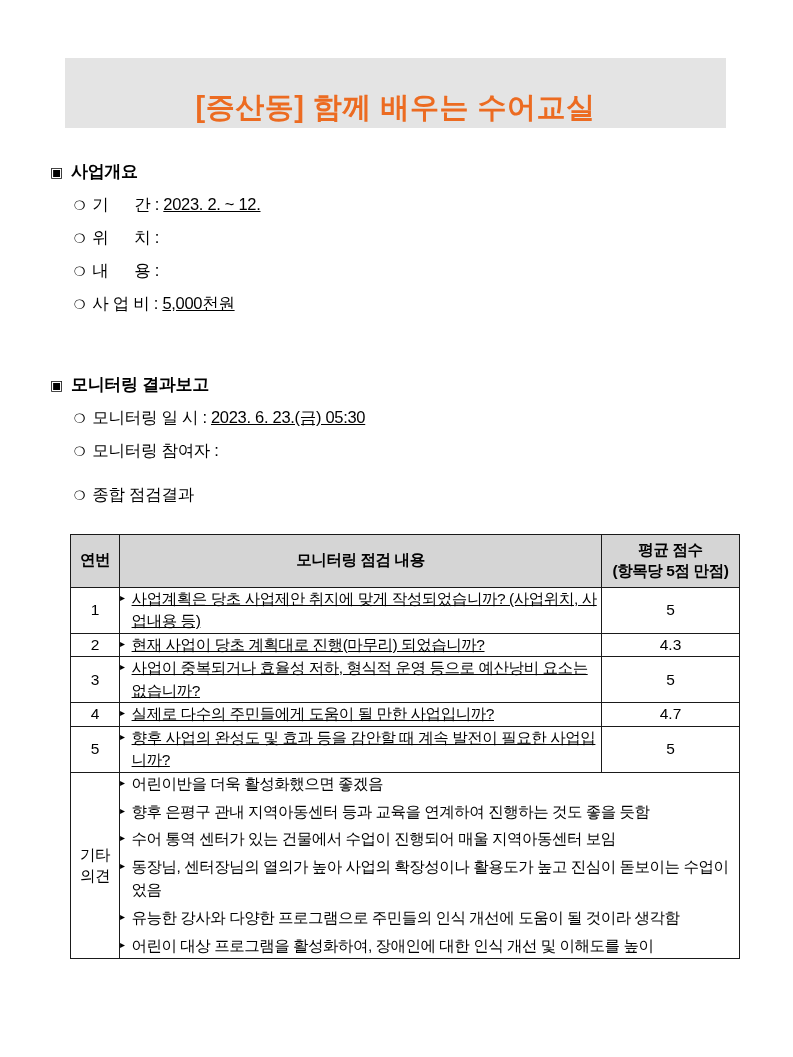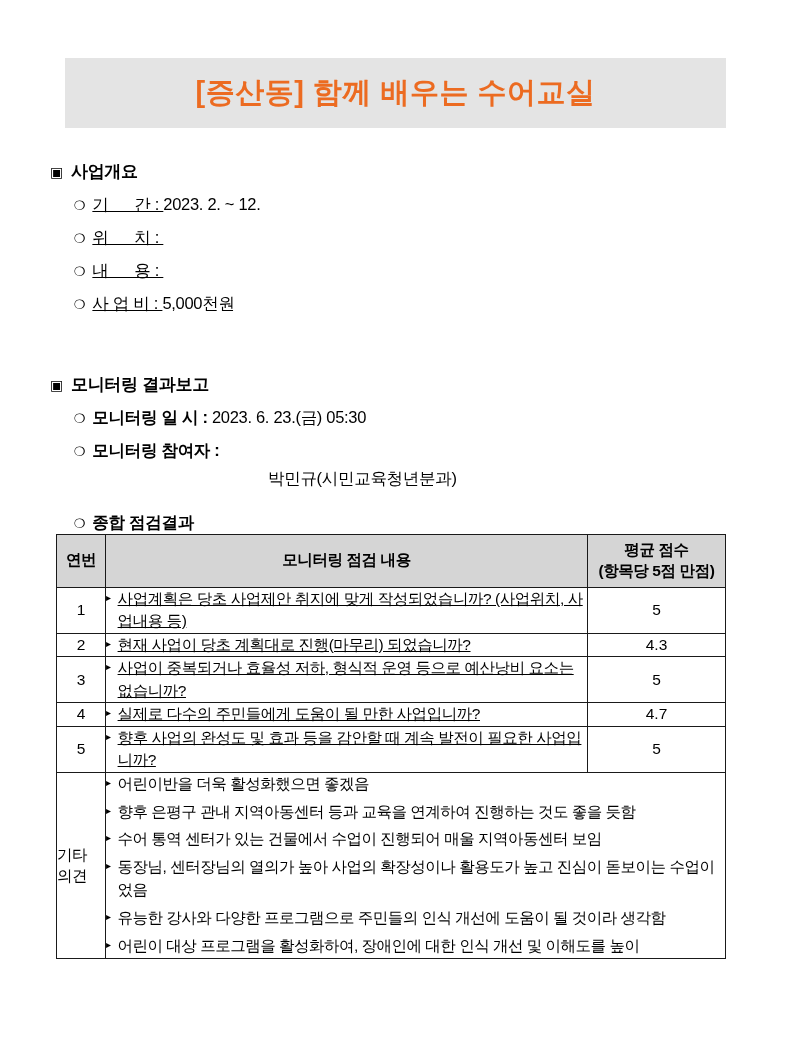--- a/index.html
+++ b/index.html
@@ -18,21 +18,21 @@
 
   
   .title-banner {
     position: absolute;
     left: 65px;
     top: 58px;
     width: 661px;
     height: 70px;
     background: #e4e4e4;
     display: flex;
-    align-items: center;
+    align-items: flex-end;
     justify-content: center;
   }
   .title-text {
     color: #ec6b21;
     font-size: 29px;
     font-weight: bold;
     letter-spacing: 0.5px;
     white-space: nowrap;
   }
 
@@ -63,42 +63,43 @@
     font-size: 16.5px;
     padding-left: 74px;
     margin-top: 11px;
     letter-spacing: -0.3px;
     white-space: pre;
   }
   .item .circ {
     font-size: 13px;
     margin-right: 7px;
   }
-  .item .lbl { font-weight: normal; text-decoration: underline; }
-  .item .lbl-b { font-weight: bold; }
-  .item .val { font-weight: normal; }
+  .item .lbl { font-weight: normal; }
+  .item .lbl-b { font-weight: normal; }
+  .item .val { font-weight: normal; text-decoration: underline; }
   .cont-line {
     font-size: 16.5px;
     padding-left: 268px;
     margin-top: 6px;
     letter-spacing: -0.3px;
     white-space: pre;
   }
 
   
   .tbl-wrap {
     position: absolute;
     left: 56px;
     top: 534px;
     width: 670px;
   }
   table.grid {
     border-collapse: collapse;
     width: 670px;
     table-layout: fixed;
+    margin-left: 14px;
   }
   table.grid th, table.grid td {
     border: 1px solid #1a1a1a;
     padding: 0;
     vertical-align: middle;
   }
   table.grid thead th {
     background: #d5d5d5;
     font-size: 15.5px;
     font-weight: bold;
@@ -132,20 +133,21 @@
   }
   .q .tri {
     font-size: 10px;
     line-height: 1.9;
     margin-right: 7px;
     flex: 0 0 auto;
   }
   .q .qt { flex: 1 1 auto; text-decoration: underline; }
 
   td.cell-etc-label {
+    text-align: center;
     font-size: 15.5px;
     line-height: 1.4;
     letter-spacing: -0.5px;
   }
   td.cell-etc-body {
     padding: 5px 4px 5px 10px;
   }
   .etc-item {
     display: flex;
     align-items: flex-start;
@@ -208,21 +210,20 @@
   <div class="item">
     <span class="circ">❍</span>
     <span class="lbl-b">모니터링 일 시 : </span>
     <span class="val">2023. 6. 23.(금) 05:30</span>
   </div>
 
   <div class="item">
     <span class="circ">❍</span>
     <span class="lbl-b">모니터링 참여자 : </span>
   </div>
-  <div class="cont-line">박민규(시민교육청년분과)</div>
 
   <div class="item" style="margin-top:22px;">
     <span class="circ">❍</span>
     <span class="lbl-b">종합 점검결과</span>
   </div>
 </div>
 
 <div class="tbl-wrap">
   <table class="grid">
     <colgroup>

